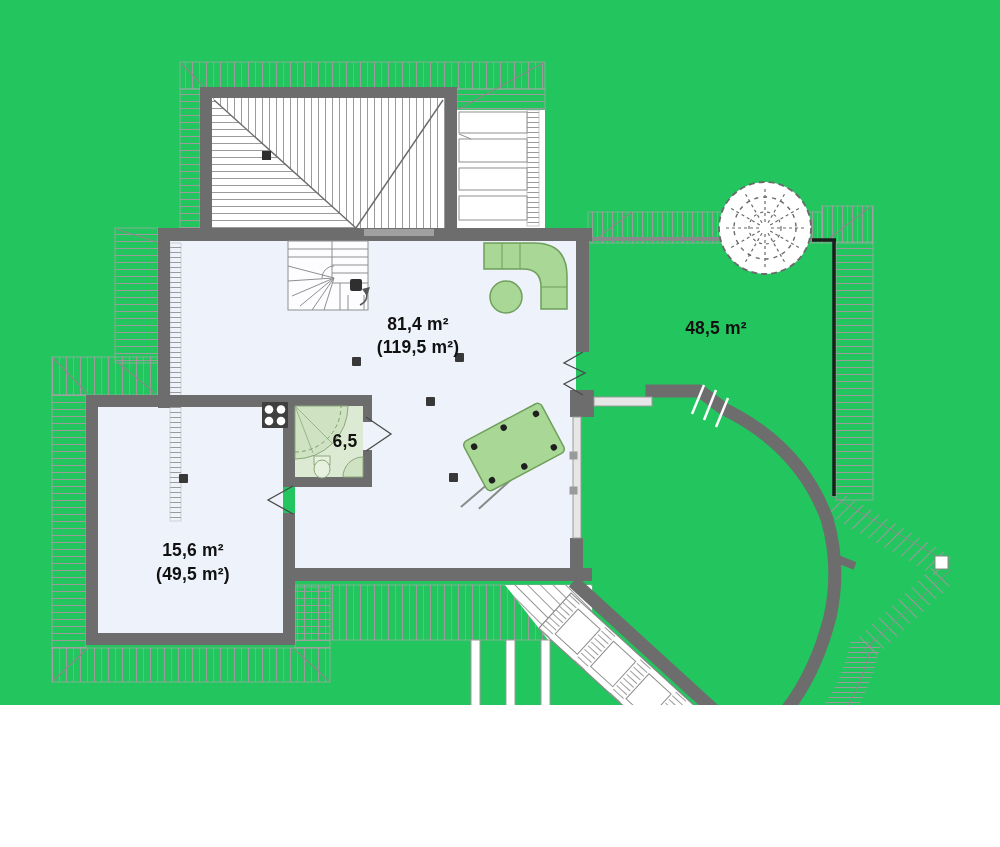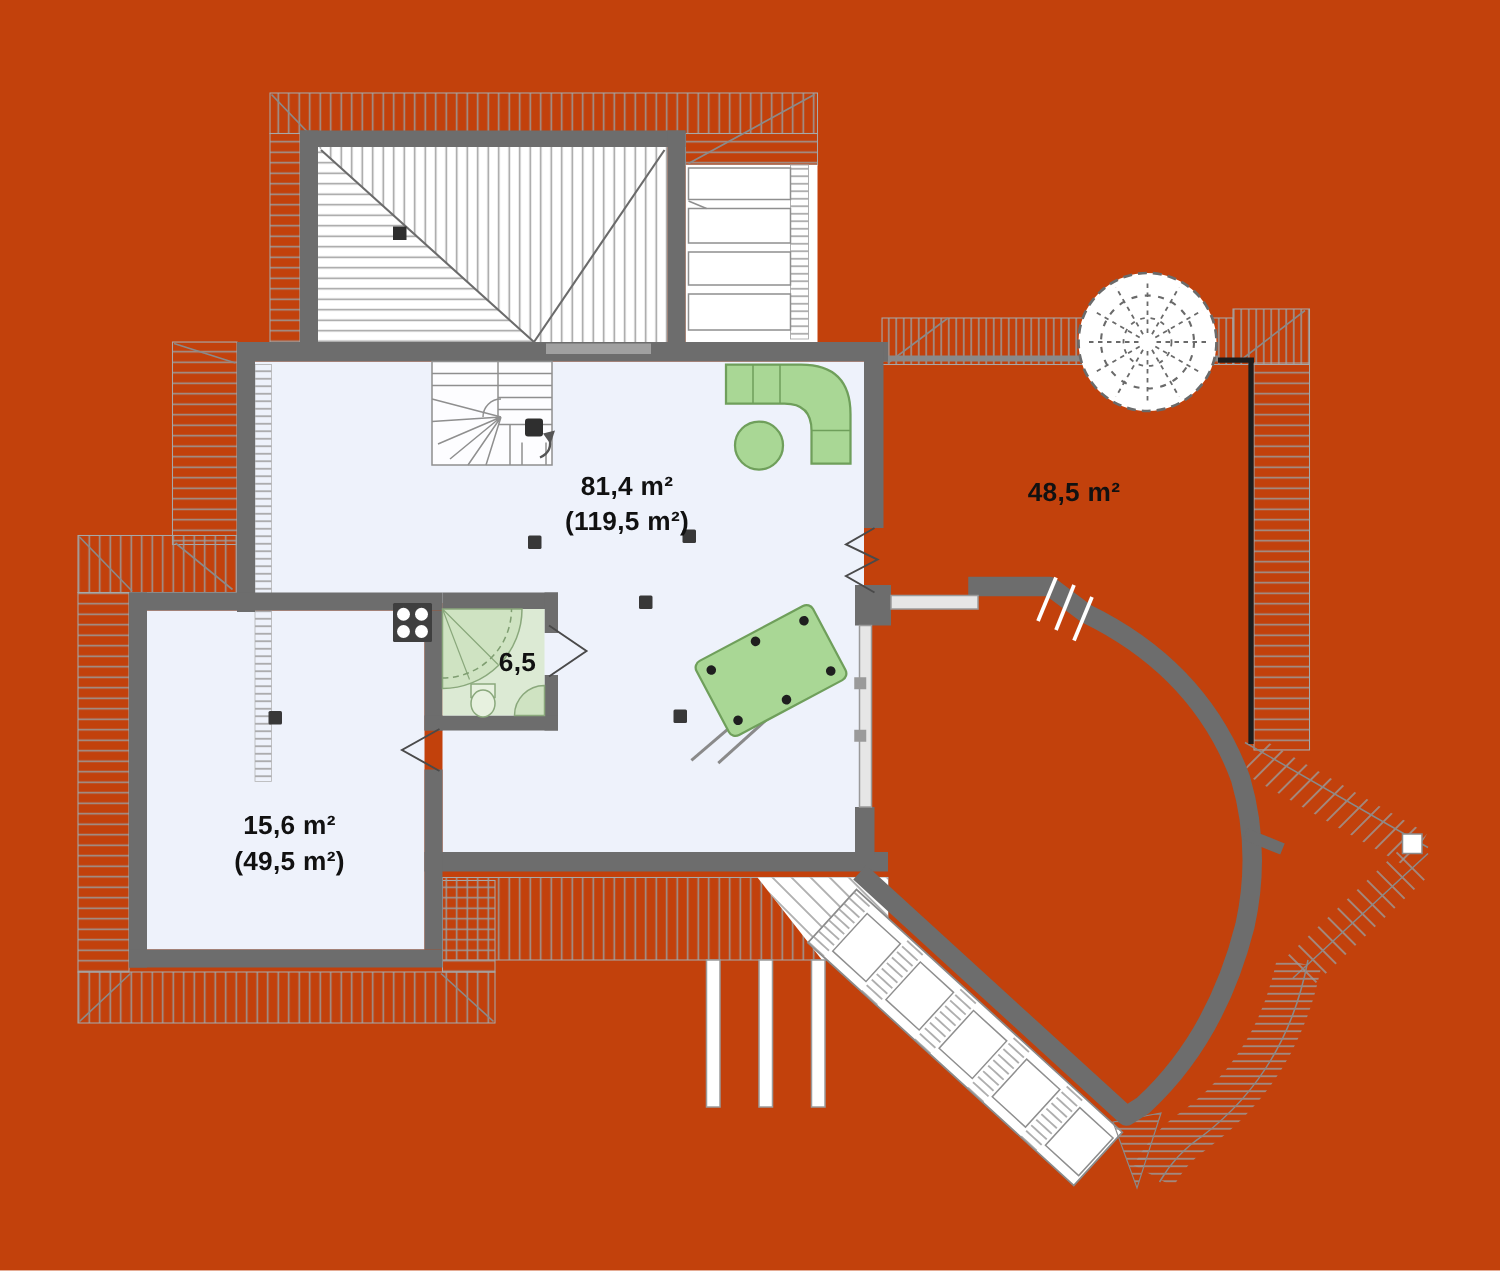--- a/index.html
+++ b/index.html
@@ -1,16 +1,16 @@
 <!DOCTYPE html>
 <html><head>
 <meta charset="utf-8">
 <style>
   html,body{margin:0;padding:0;background:#ffffff;}
-  .stage{position:relative;width:1000px;height:847px;background:#c2410c;overflow:hidden;
+  .stage{position:relative;width:1000px;height:705px;background:#22c55e;overflow:hidden;
          font-family:"Liberation Sans", sans-serif;}
   svg{position:absolute;left:0;top:0;}
   text{font-family:"Liberation Sans", sans-serif;font-weight:bold;}
   .area-label{font-size:17.5px;letter-spacing:.2px;}
 </style>
 </head>
 <body>
 
 <div class="stage">
 <svg width="1000" height="847" viewBox="0 0 1000 847">

